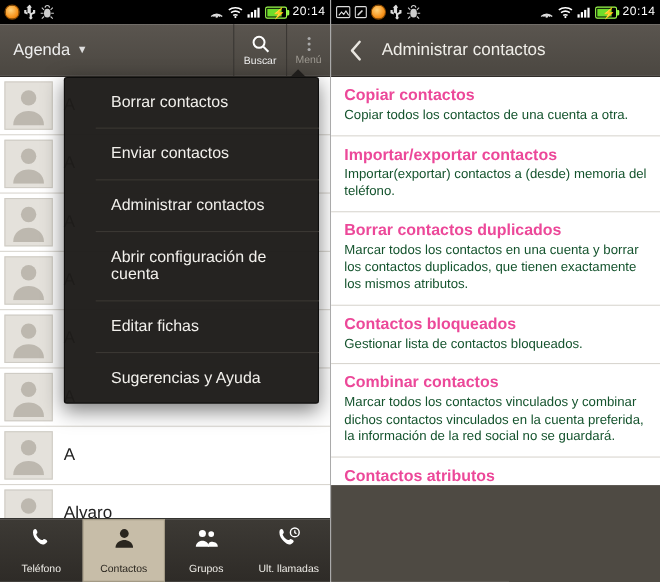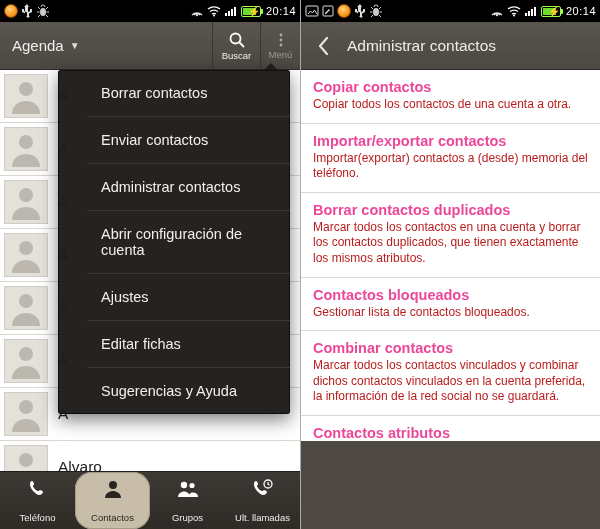--- a/index.html
+++ b/index.html
@@ -155,21 +155,20 @@
     align-items: center;
     justify-content: center;
     gap: 12px;
     font-size: 9.5px;
     color: #efede8;
   }
   .tab.active {
     background: #c7bda8;
     color: #2a261f;
     box-shadow: inset 0 0 0 1px #a39a85;
-    border-radius: 17px;
   }
   .tab svg { display:block; }
 
   
   .header2 {
     height: 48px;
     background: linear-gradient(#5a554f, #4b4741);
     color: #efede8;
     display: flex;
     align-items: center;
@@ -184,21 +183,21 @@
   .settings-list {
     flex: 1;
     background: #fff;
     overflow: hidden;
   }
   .sitem {
     padding: 9px 12px 10px 12px;
     border-bottom: 1px solid #d9d6d0;
   }
   .sitem .title { font-size: 14.5px; font-weight: bold; color:#ec4899; margin-bottom: 2px; }
-  .sitem .desc { font-size: 12px; color: #b91c1c; line-height: 1.3; }
+  .sitem .desc { font-size: 12px; color: #14532d; line-height: 1.3; }
 
   .footer-pad {
     height: 88px;
     background: #4e4a43;
   }
 </style>
 </head>
 <body>
 
 <div class="screen">
@@ -343,21 +342,20 @@
         </div>
         <div class="name">Alvaro</div>
       </div>
     </div>
 
   <div class="popup" id="popup">
       <div class="item">Borrar contactos</div>
       <div class="item">Enviar contactos</div>
       <div class="item">Administrar contactos</div>
       <div class="item">Abrir configuración de cuenta</div>
-      <div class="item">Ajustes</div>
       <div class="item">Editar fichas</div>
       <div class="item">Sugerencias y Ayuda</div>
     </div>
 
   <div class="tabbar">
     <div class="tab">
       <svg width="22" height="22" viewBox="0 0 22 22">
           <path d="M5 3c1 0 2 2 2 3s-1 1-1 2 3 5 5 5 1-1 2-1 3 1 3 2-2 3-4 3S3 12 3 6c0-2 1-3 2-3z" fill="#fff"></path>
         </svg>
       <span>Teléfono</span>

